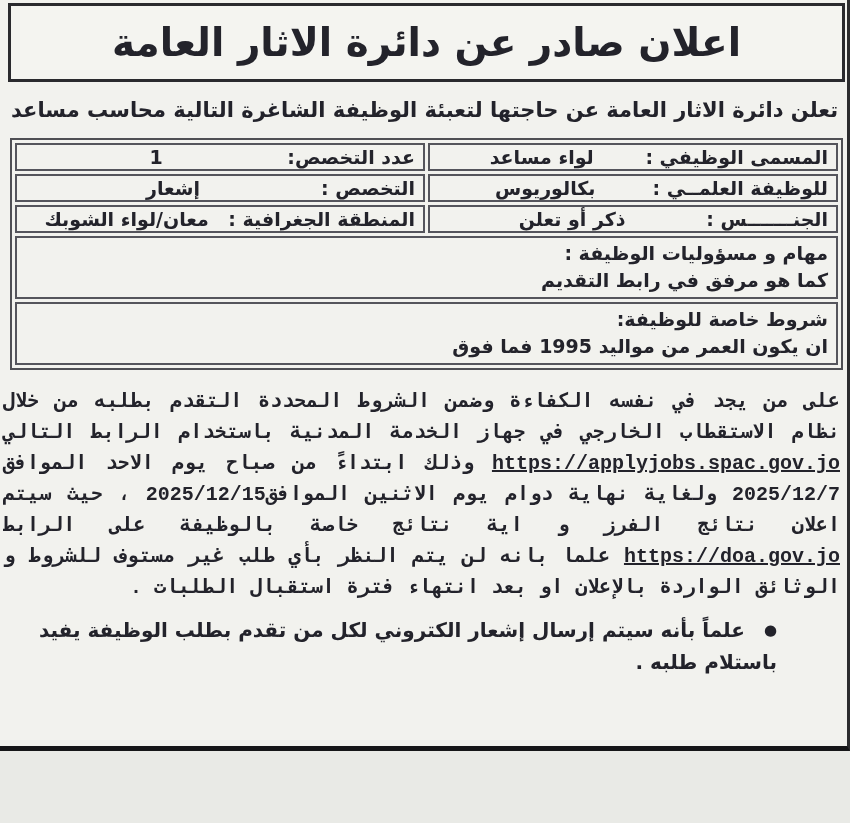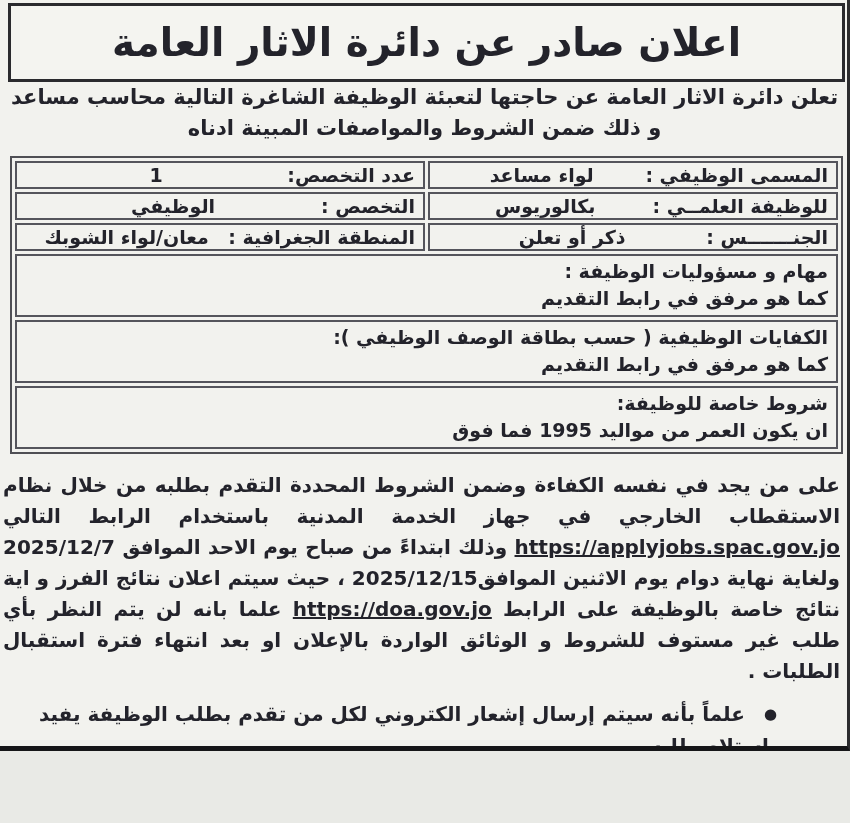--- a/index.html
+++ b/index.html
@@ -30,21 +30,21 @@
     justify-content: center;
     background: #f4f4f0;
   }
   .title {
     margin: 0;
     font-size: 39px;
     font-weight: bold;
     white-space: nowrap;
   }
   .intro { text-align: center; font-weight: bold; font-size: 21px; }
-  .intro-line { margin: 0 0 0; line-height: 31px; }
+  .intro-line { margin: 13px 0 0; line-height: 31px; }
   .details {
     width: calc(100% - 12px);
     margin: 12px 4px 0 8px;
     border-collapse: separate;
     border-spacing: 3px;
     border: 2px solid #4f4f54;
     background: #f2f2ee;
   }
   .details td {
     border: 2px solid #55555c;
@@ -58,20 +58,21 @@
   .lbl { white-space: nowrap; }
   .val { flex: 1; text-align: center; white-space: nowrap; }
   td.section { padding: 2px 8px 3px; margin-left: 24px; }
   .sec-head, .sec-body { line-height: 27px; text-align: right; }
   .apply {
     margin: 16px 7px 0 1px;
     font-size: 20px;
     font-weight: bold;
     line-height: 31px;
     text-align: justify;
+    font-family: Liberation Mono, monospace;
   }
   .link { text-decoration: underline; font-weight: bold; }
   .note {
     margin: 12px 0 0;
     padding: 0 70px 0 10px;
     font-size: 20px;
     font-weight: bold;
     line-height: 30px;
   }
   .bullet {
@@ -85,21 +86,20 @@
 <body>
 
 <div class="doc">
 
   <div class="title-box">
     <h1 class="title">اعلان صادر عن دائرة الاثار العامة</h1>
   </div>
 
   <div class="intro">
     <p class="intro-line">تعلن دائرة الاثار العامة عن حاجتها لتعبئة الوظيفة الشاغرة التالية محاسب مساعد</p>
-    <p class="intro-line">و ذلك ضمن الشروط والمواصفات المبينة ادناه</p>
   </div>
 
   <table class="details">
     <tbody>
       <tr>
         <td class="half">
           <div class="pair">
             <span class="lbl">المسمى الوظيفي :</span>
             <span class="val">لواء مساعد</span>
           </div>
@@ -114,47 +114,41 @@
       <tr>
         <td class="half">
           <div class="pair">
             <span class="lbl">للوظيفة العلمــي :</span>
             <span class="val">بكالوريوس</span>
           </div>
         </td>
         <td class="half">
           <div class="pair">
             <span class="lbl">التخصص :</span>
-            <span class="val">الوظيفي</span>
+            <span class="val">إشعار</span>
           </div>
         </td>
       </tr>
       <tr>
         <td class="half">
           <div class="pair">
             <span class="lbl">الجنـــــــس :</span>
             <span class="val">ذكر أو تعلن</span>
           </div>
         </td>
         <td class="half">
           <div class="pair">
             <span class="lbl">المنطقة الجغرافية :</span>
             <span class="val">معان/لواء الشوبك</span>
           </div>
         </td>
       </tr>
       <tr>
         <td class="section" colspan="2">
           <div class="sec-head">مهام و مسؤوليات الوظيفة :</div>
-          <div class="sec-body">كما هو مرفق في رابط التقديم</div>
-        </td>
-      </tr>
-      <tr>
-        <td class="section" colspan="2">
-          <div class="sec-head">الكفايات الوظيفية ( حسب بطاقة الوصف الوظيفي ):</div>
           <div class="sec-body">كما هو مرفق في رابط التقديم</div>
         </td>
       </tr>
       <tr>
         <td class="section" colspan="2">
           <div class="sec-head">شروط خاصة للوظيفة:</div>
           <div class="sec-body">ان يكون العمر من مواليد 1995 فما فوق</div>
         </td>
       </tr>
     </tbody>

